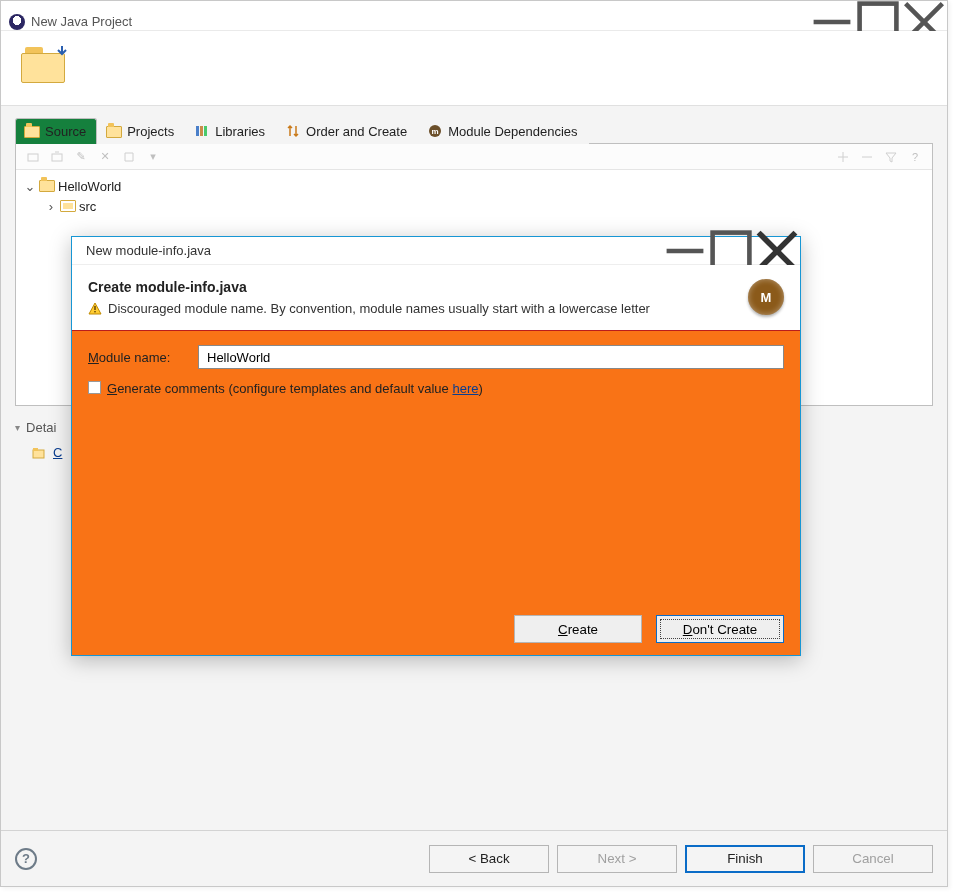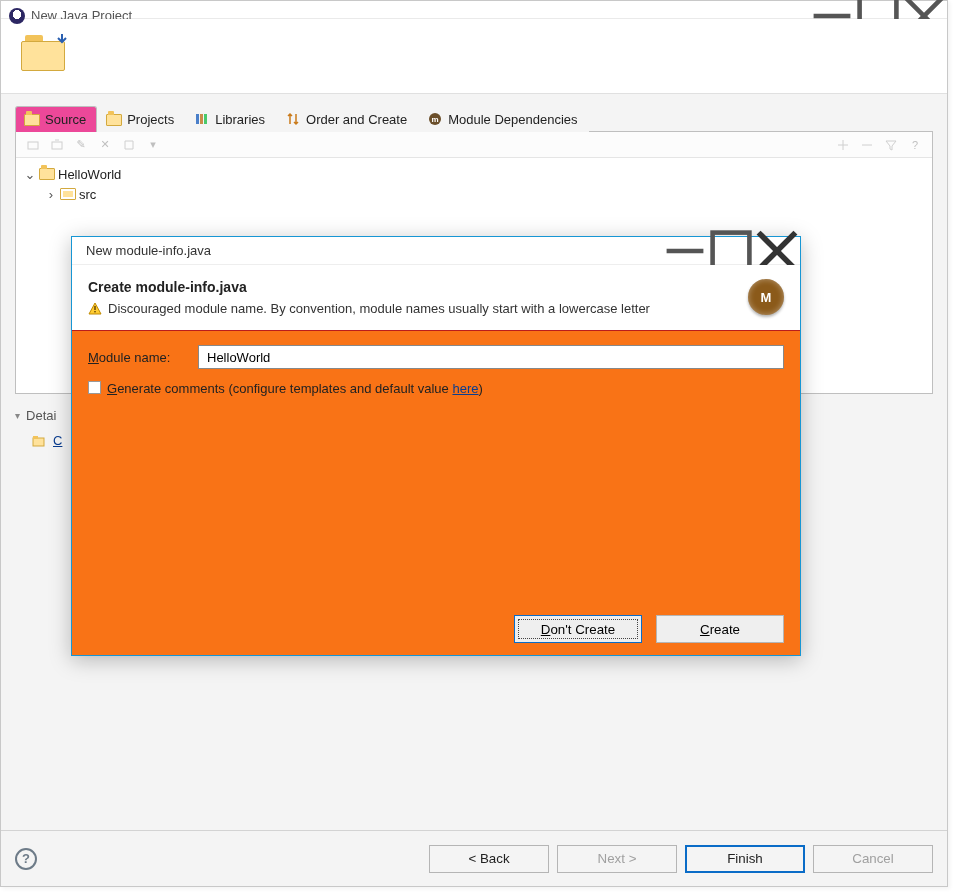--- a/index.html
+++ b/index.html
@@ -19,21 +19,21 @@
     height: 887px;
     border: 1px solid #c8c8c8;
     background: #f4f4f4;
     position: absolute;
     top: 0; left: 0;
     display: flex;
     flex-direction: column;
     box-shadow: 2px 2px 4px rgba(0,0,0,0.05);
   }
   .titlebar {
-    height: 18px;
+    height: 30px;
     background: #fff;
     display: flex;
     align-items: center;
     padding: 12px 0 0 8px;
     border-bottom: 1px solid #eaeaea;
   }
   .titlebar .eclipse-icon {
     width: 16px; height:16px; margin-right:6px;
     border-radius:50%;
     background: radial-gradient(circle at 50% 40%, #fff 0 35%, #2c2763 36% 100%);
@@ -80,21 +80,21 @@
     padding:5px 10px 5px 8px;
     display:flex; align-items:center; gap:5px;
     border:1px solid transparent;
     border-bottom:none;
     background:#f4f4f4;
     color:#222;
     position:relative;
     top:1px;
   }
   .tab-item.active {
-    background:#ec4899;
+    background:#15803d;
     border-color:#bfbfbf;
     border-radius:3px 3px 0 0;
   }
   .tab-icon { width:16px;height:16px; }
 
   .panel {
     border:1px solid #bfbfbf;
     border-top:none;
     background:#fff;
     height:262px;
@@ -403,16 +403,16 @@
     <div class="cfg-row">
       <span class="chk"></span>
       <span>
         <span class="underline">G</span>enerate comments (configure templates and default value 
         <a href="#">here</a><span>)</span>
       </span>
     </div>
   </div>
 
   <div class="m-footer">
+    <button class="m-btn"><span class="underline">C</span>reate</button>
     <button class="m-btn focus"><span class="underline">D</span>on't Create</button>
-    <button class="m-btn"><span class="underline">C</span>reate</button>
   </div>
 </div>
 
 </body></html>

